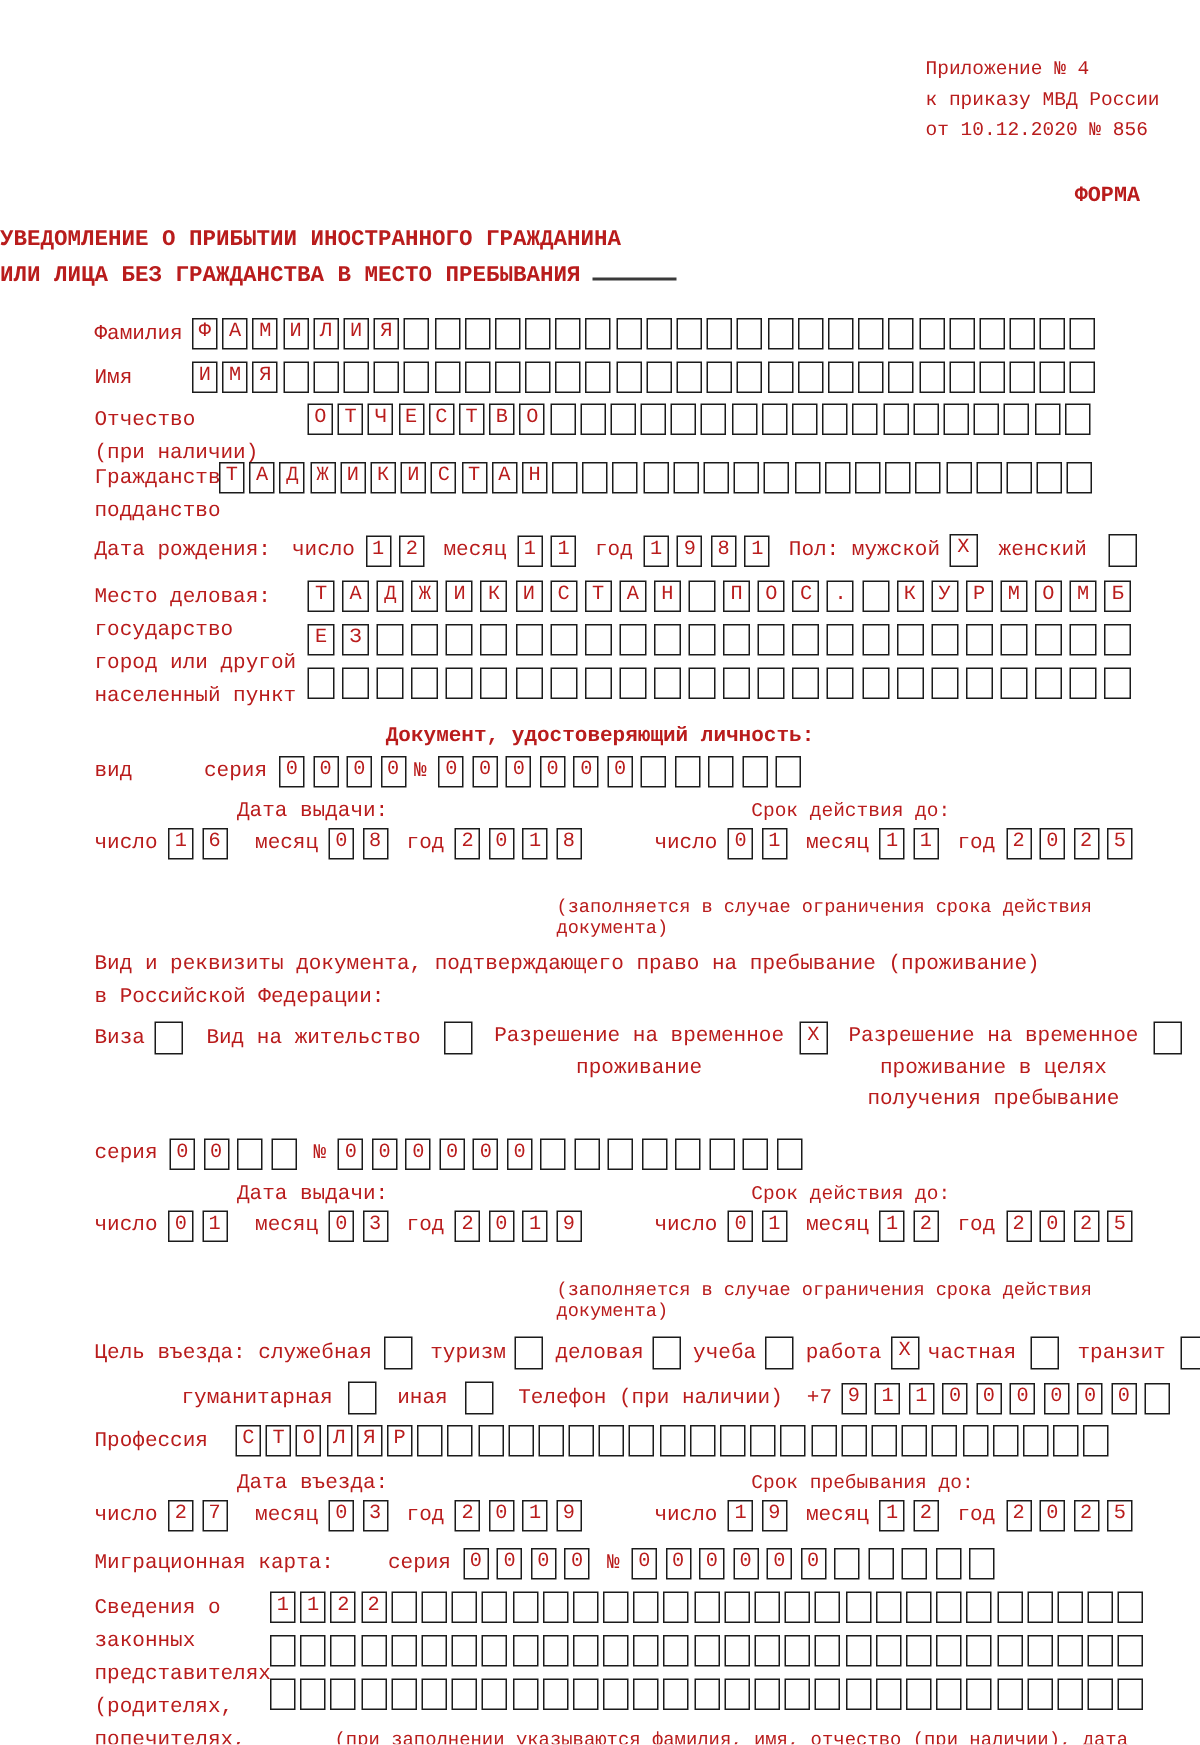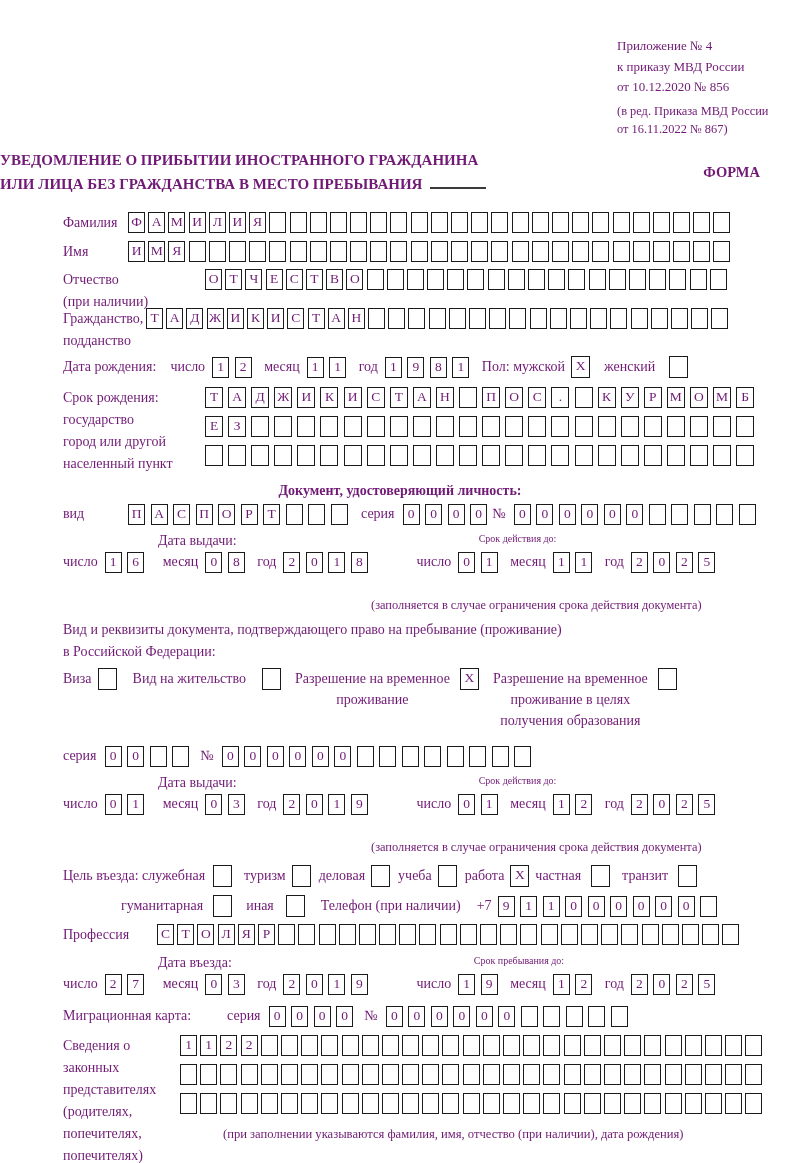--- a/index.html
+++ b/index.html
@@ -1,18 +1,18 @@
 <!DOCTYPE html>
 <html><head>
 <meta charset="utf-8">
 <style>
   html,body { margin:0; padding:0; background:#fff; }
   .page {
-    position:relative; width:800px; height:1163px; background:#ffffff; color:#701a75;
-    font-family:Liberation Serif, serif; font-size:14px; overflow:hidden;
+    position:relative; width:800px; height:1163px; background:#ffffff; color:#b91c1c;
+    font-family:Liberation Mono, monospace; font-size:14px; overflow:hidden;
   }
   .hdr { position:absolute; top:36px; left:617px; width:175px; font-size:13px; line-height:1.58; }
   .hdr .note { font-size:12.4px; margin-top:4px; line-height:1.5; }
   .forma { margin-top:22px; text-align:right; font-weight:bold; font-size:14.5px; padding-right:32px; }
   .title { padding-top:148px; text-align:left; font-weight:bold; font-size:15px; line-height:1.6; }
   .t-underline { display:inline-block; width:56px; border-bottom:2.2px solid #3a3a3a; height:12px; margin-left:8px; }
   .sec-heading { margin:22px 0 0 58px; font-weight:bold; font-size:14.3px; }
 
   .frow { margin-left:63px; display:flex; align-items:flex-start; margin-top:7px; }
   .lbl { font-size:14px; line-height:22px; flex-shrink:0; }
@@ -36,21 +36,21 @@
   .w-birthpl { width:142px; }
   .w-prof { width:94px; }
   .w-reps { width:117px; }
 
   .cellrows .rowline { display:block; margin-top:8px; white-space:nowrap; }
   .cellrows .rowline:first-child { margin-top:0; }
 
   .center-head { text-align:center; font-weight:bold; font-size:14px; margin-top:8px; }
   .date-lbls { margin-top:8px; }
   .date-lbls .l1 { margin-left:95px; font-size:14px; }
-  .date-lbls .l2 { margin-left:242px; font-size:10px; }
+  .date-lbls .l2 { margin-left:242px; font-size:13px; }
   .date-vals { margin-top:2px; align-items:center; }
   .rnote { margin-top:1px; }
   .rnote span { display:inline-block; margin-left:308px; font-size:12.4px;margin-top:24px; }
   .plain { margin-top:9px; font-size:14px; }
   .permits { margin-top:8px; }
   .ctr { text-align:center; line-height:21px; flex-shrink:1; }
   .final-note { margin-top:4px;align-items:center; }
   .final-note span { margin-left:160px; font-size:12.6px; }
   .ml6{margin-left:6px;} .ml8{margin-left:8px;} .ml10{margin-left:10px;}
   .ml12{margin-left:12px;} .ml14{margin-left:14px;} .ml16{margin-left:16px;}
@@ -59,24 +59,20 @@
 </style>
 </head>
 <body>
 
 <div class="page">
 
   <div class="hdr">
     <div>Приложение № 4</div>
     <div>к приказу МВД России</div>
     <div>от 10.12.2020 № 856</div>
-    <div class="note">
-      <div>(в ред. Приказа МВД России</div>
-      <div>от 16.11.2022 № 867)</div>
-    </div>
     <div class="forma">ФОРМА</div>
   </div>
 
   <div class="title">
     <div>УВЕДОМЛЕНИЕ О ПРИБЫТИИ ИНОСТРАННОГО ГРАЖДАНИНА</div>
     <div><span>ИЛИ ЛИЦА БЕЗ ГРАЖДАНСТВА В МЕСТО ПРЕБЫВАНИЯ</span><span class="t-underline"></span></div>
   </div>
 
 
   <div class="frow" style="margin-top:16px">
@@ -114,37 +110,36 @@
     <span class="lbl">год</span>
     <span class="grp"><span class="cell">1</span><span class="cell">9</span><span class="cell">8</span><span class="cell">1</span></span>
     <span class="lbl">Пол: мужской</span>
     <span class="cb ml6"><span class="cell">X</span></span>
     <span class="lbl ml14">женский</span>
     <span class="cb ml14"><span class="cell"></span></span>
   </div>
 
   <div class="frow" style="margin-top:9px">
     <span class="lblblock w-birthpl">
-      <div>Срок рождения:</div>
+      <div>Место деловая:</div>
       <div>государство</div>
       <div>город или другой</div>
       <div>населенный пункт</div>
     </span>
     <span class="cellrows">
       <span class="rowline wide2"><span class="cell">Т</span><span class="cell">А</span><span class="cell">Д</span><span class="cell">Ж</span><span class="cell">И</span><span class="cell">К</span><span class="cell">И</span><span class="cell">С</span><span class="cell">Т</span><span class="cell">А</span><span class="cell">Н</span><span class="cell"></span><span class="cell">П</span><span class="cell">О</span><span class="cell">С</span><span class="cell">.</span><span class="cell"></span><span class="cell">К</span><span class="cell">У</span><span class="cell">Р</span><span class="cell">М</span><span class="cell">О</span><span class="cell">М</span><span class="cell">Б</span></span>
       <span class="rowline wide2"><span class="cell">Е</span><span class="cell">З</span><span class="cell"></span><span class="cell"></span><span class="cell"></span><span class="cell"></span><span class="cell"></span><span class="cell"></span><span class="cell"></span><span class="cell"></span><span class="cell"></span><span class="cell"></span><span class="cell"></span><span class="cell"></span><span class="cell"></span><span class="cell"></span><span class="cell"></span><span class="cell"></span><span class="cell"></span><span class="cell"></span><span class="cell"></span><span class="cell"></span><span class="cell"></span><span class="cell"></span></span>
       <span class="rowline wide2"><span class="cell"></span><span class="cell"></span><span class="cell"></span><span class="cell"></span><span class="cell"></span><span class="cell"></span><span class="cell"></span><span class="cell"></span><span class="cell"></span><span class="cell"></span><span class="cell"></span><span class="cell"></span><span class="cell"></span><span class="cell"></span><span class="cell"></span><span class="cell"></span><span class="cell"></span><span class="cell"></span><span class="cell"></span><span class="cell"></span><span class="cell"></span><span class="cell"></span><span class="cell"></span><span class="cell"></span></span>
     </span>
   </div>
 
   <div class="center-head">Документ, удостоверяющий личность:</div>
 
   <div class="frow wide" style="margin-top:4px; align-items:center">
     <span class="lbl w-surname">вид</span>
-    <span class="cells"><span class="cell">П</span><span class="cell">А</span><span class="cell">С</span><span class="cell">П</span><span class="cell">О</span><span class="cell">Р</span><span class="cell">Т</span><span class="cell"></span><span class="cell"></span><span class="cell"></span></span>
     <span class="lbl ml8 mr8">серия</span>
     <span class="cells"><span class="cell">0</span><span class="cell">0</span><span class="cell">0</span><span class="cell">0</span></span>
     <span class="lbl mr8">№</span>
     <span class="cells"><span class="cell">0</span><span class="cell">0</span><span class="cell">0</span><span class="cell">0</span><span class="cell">0</span><span class="cell">0</span><span class="cell"></span><span class="cell"></span><span class="cell"></span><span class="cell"></span><span class="cell"></span></span>
   </div>
 
   <div class="frow date-lbls">
     <span class="l1">Дата выдачи:</span>
     <span class="l2">Срок действия до:</span>
   </div>
@@ -181,21 +176,21 @@
     <span class="lbl ml16">Вид на жительство</span>
     <span class="cb ml16"><span class="cell"></span></span>
     <span class="ctr ml14">
       <div>Разрешение на временное</div>
       <div>проживание</div>
     </span>
     <span class="cb ml10"><span class="cell">X</span></span>
     <span class="ctr ml14">
       <div>Разрешение на временное</div>
       <div>проживание в целях</div>
-      <div>получения образования</div>
+      <div>получения пребывание</div>
     </span>
     <span class="cb ml10"><span class="cell"></span></span>
   </div>
 
   <div class="frow wide" style="margin-top:14px; align-items:center">
     <span class="lbl mr8">серия</span>
     <span class="cells"><span class="cell">0</span><span class="cell">0</span><span class="cell"></span><span class="cell"></span></span>
     <span class="lbl ml6 mr8">№</span>
     <span class="cells"><span class="cell">0</span><span class="cell">0</span><span class="cell">0</span><span class="cell">0</span><span class="cell">0</span><span class="cell">0</span><span class="cell"></span><span class="cell"></span><span class="cell"></span><span class="cell"></span><span class="cell"></span><span class="cell"></span><span class="cell"></span><span class="cell"></span></span>
   </div>

